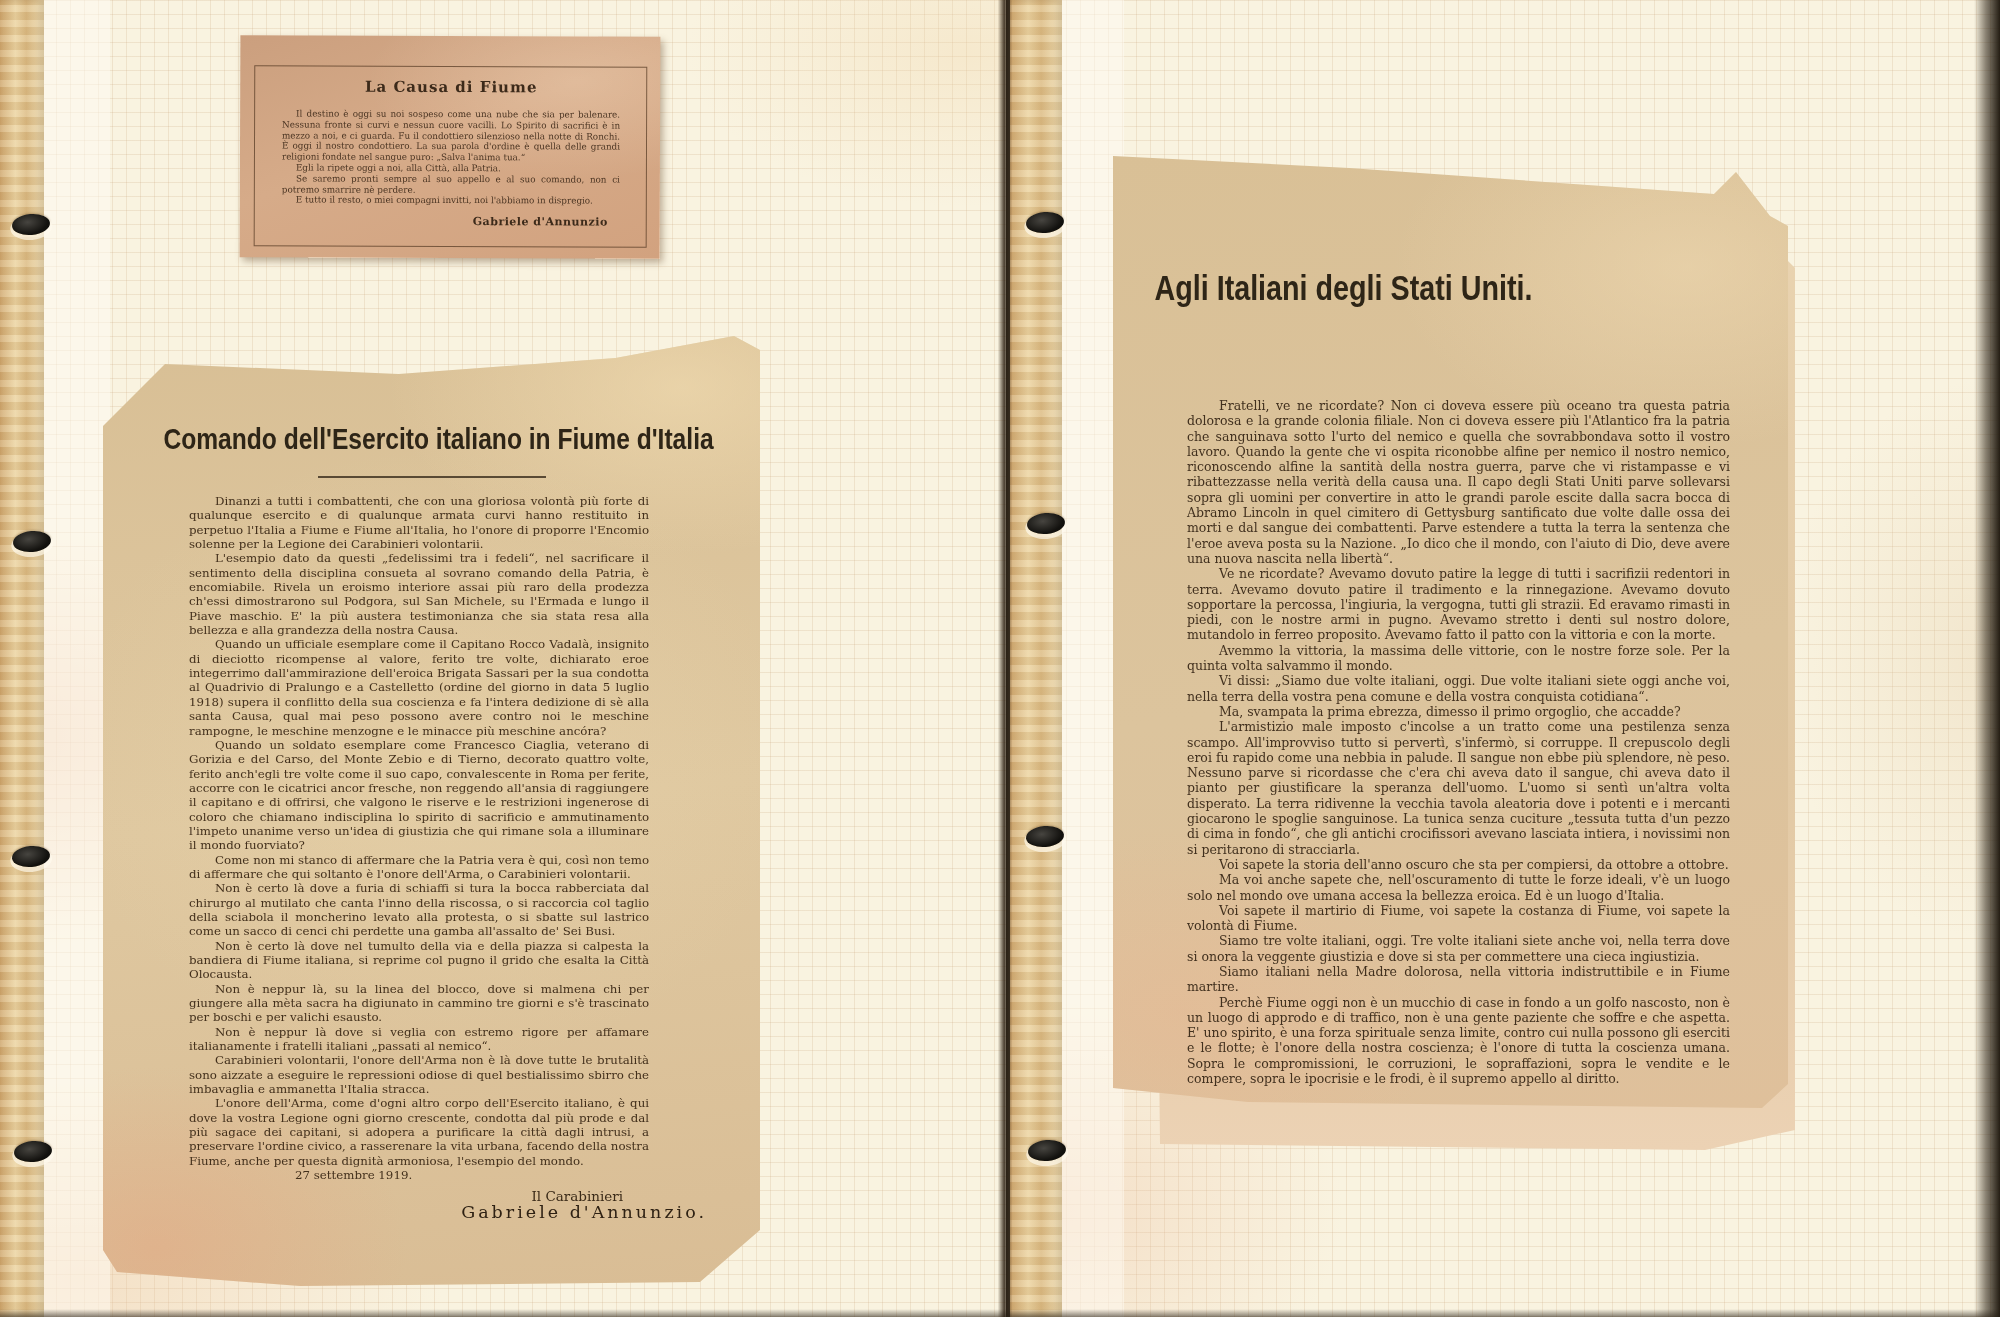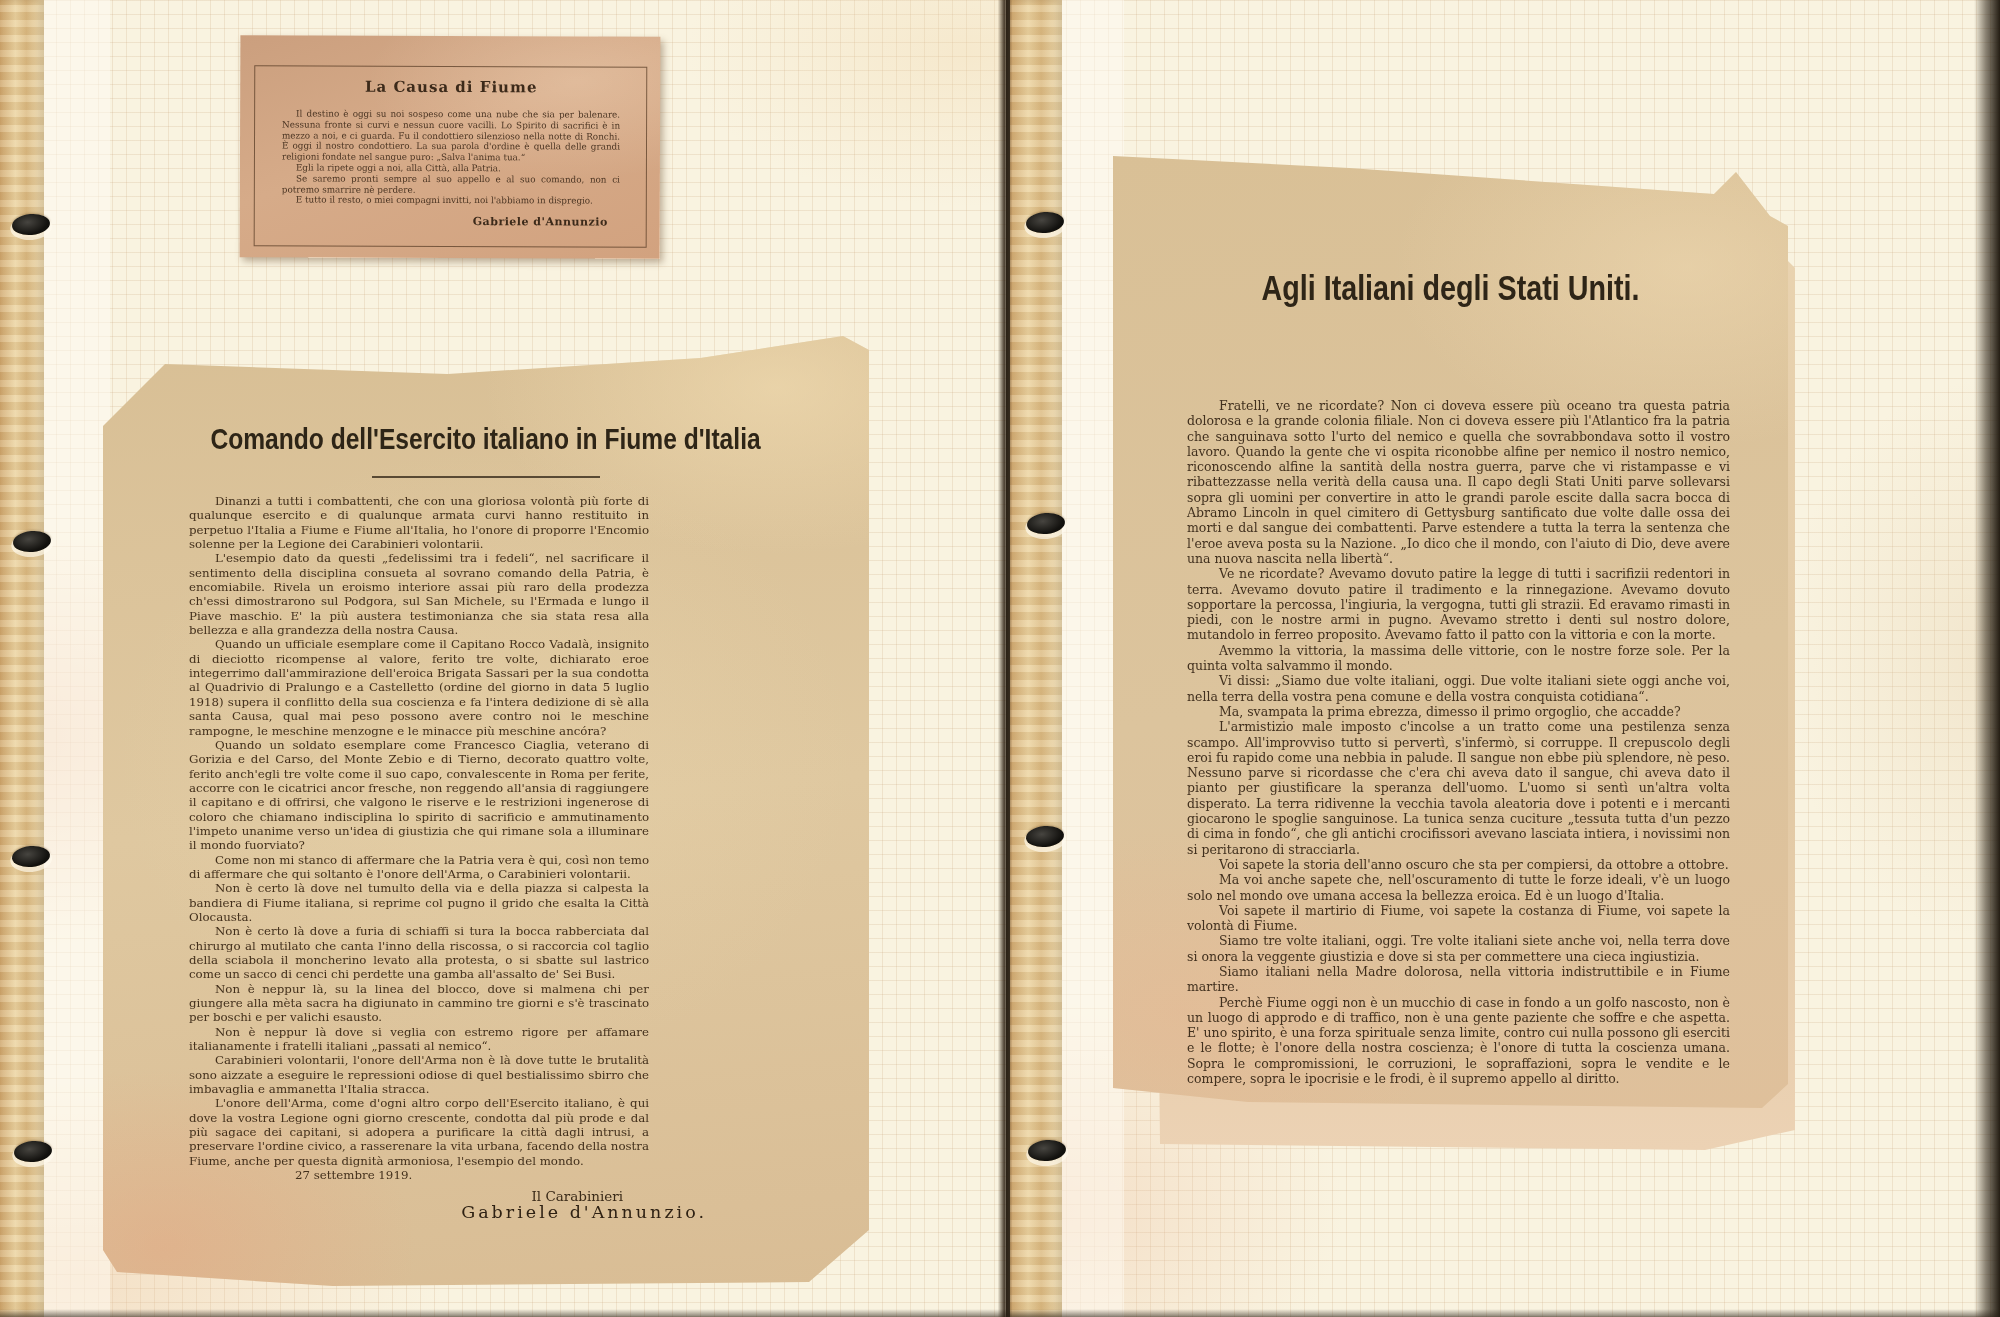--- a/index.html
+++ b/index.html
@@ -83,33 +83,33 @@
   }
   .causa-body{font-size:8.8px;line-height:10.8px;color:#4a3422;}
   .causa-body p{text-indent:14px;}
   .causa-signature{
     margin-top:9px;text-align:right;padding-right:12px;
     font-weight:bold;font-size:11px;letter-spacing:0.5px;color:#3c2a1a;
   }
 
   
   .doc-comando{
-    left:103px;top:330px;width:766px;height:956px;
+    left:103px;top:330px;width:657px;height:956px;
     background:
       radial-gradient(360px 260px at 8% 96%, rgba(231,160,125,0.40), transparent 70%),
       radial-gradient(420px 240px at 88% 6%, rgba(248,228,185,0.5), transparent 70%),
       radial-gradient(500px 420px at 50% 45%, rgba(240,222,180,0.25), transparent 75%),
       linear-gradient(175deg,#d8bf95 0%, #dfc8a0 50%, #d9bd95 100%);
     box-shadow:3px 5px 9px rgba(100,70,40,0.38);
     clip-path:polygon(62px 34px, 45% 44px, 78% 28px, calc(100% - 26px) 6px, 100% 20px,
                       100% calc(100% - 56px), calc(100% - 60px) calc(100% - 4px),
                       30% 100%, 14px calc(100% - 14px), 0 calc(100% - 36px), 0 96px);
   }
   .headline{
-    text-align:center;font-family:"Liberation Sans", sans-serif;font-weight:bold;
+    text-align:left;font-family:"Liberation Sans", sans-serif;font-weight:bold;
     color:#2e2517;white-space:nowrap;
   }
   .comando-headline{margin-top:92px;font-size:30px;}
   .comando-headline .headline-inner{display:inline-block;transform:scaleX(0.82);transform-origin:center;}
   .headline-rule{width:228px;border:0;border-top:2px solid rgba(55,42,26,0.8);margin:9px auto 0 auto;}
   .comando-body{
     position:absolute;left:86px;top:164px;width:460px;
     font-size:11.8px;line-height:14.35px;color:#43301c;
   }
   .comando-body p{text-indent:26px;}
@@ -187,22 +187,22 @@
 
 <div class="doc doc-comando">
   <h1 class="headline comando-headline"><span class="headline-inner">Comando dell'Esercito italiano in Fiume d'Italia</span></h1>
   <hr class="headline-rule">
   <div class="comando-body">
     <p>Dinanzi a tutti i combattenti, che con una gloriosa volontà più forte di qualunque esercito e di qualunque armata curvi hanno restituito in perpetuo l'Italia a Fiume e Fiume all'Italia, ho l'onore di proporre l'Encomio solenne per la Legione dei Carabinieri volontarii.</p>
     <p>L'esempio dato da questi „fedelissimi tra i fedeli“, nel sacrificare il sentimento della disciplina consueta al sovrano comando della Patria, è encomiabile. Rivela un eroismo interiore assai più raro della prodezza ch'essi dimostrarono sul Podgora, sul San Michele, su l'Ermada e lungo il Piave maschio. E' la più austera testimonianza che sia stata resa alla bellezza e alla grandezza della nostra Causa.</p>
     <p>Quando un ufficiale esemplare come il Capitano Rocco Vadalà, insignito di dieciotto ricompense al valore, ferito tre volte, dichiarato eroe integerrimo dall'ammirazione dell'eroica Brigata Sassari per la sua condotta al Quadrivio di Pralungo e a Castelletto (ordine del giorno in data 5 luglio 1918) supera il conflitto della sua coscienza e fa l'intera dedizione di sè alla santa Causa, qual mai peso possono avere contro noi le meschine rampogne, le meschine menzogne e le minacce più meschine ancóra?</p>
     <p>Quando un soldato esemplare come Francesco Ciaglia, veterano di Gorizia e del Carso, del Monte Zebio e di Tierno, decorato quattro volte, ferito anch'egli tre volte come il suo capo, convalescente in Roma per ferite, accorre con le cicatrici ancor fresche, non reggendo all'ansia di raggiungere il capitano e di offrirsi, che valgono le riserve e le restrizioni ingenerose di coloro che chiamano indisciplina lo spirito di sacrificio e ammutinamento l'impeto unanime verso un'idea di giustizia che qui rimane sola a illuminare il mondo fuorviato?</p>
     <p>Come non mi stanco di affermare che la Patria vera è qui, così non temo di affermare che qui soltanto è l'onore dell'Arma, o Carabinieri volontarii.</p>
+    <p>Non è certo là dove a furia di schiaffi si tura la bocca rabberciata dal chirurgo al mutilato che canta l'inno della riscossa, o si raccorcia col taglio della sciabola il moncherino levato alla protesta, o si sbatte sul lastrico come un sacco di cenci chi perdette una gamba all'assalto de' Sei Busi.</p>
     <p>Non è certo là dove nel tumulto della via e della piazza si calpesta la bandiera di Fiume italiana, si reprime col pugno il grido che esalta la Città Olocausta.</p>
-    <p>Non è certo là dove a furia di schiaffi si tura la bocca rabberciata dal chirurgo al mutilato che canta l'inno della riscossa, o si raccorcia col taglio della sciabola il moncherino levato alla protesta, o si sbatte sul lastrico come un sacco di cenci chi perdette una gamba all'assalto de' Sei Busi.</p>
     <p>Non è neppur là, su la linea del blocco, dove si malmena chi per giungere alla mèta sacra ha digiunato in cammino tre giorni e s'è trascinato per boschi e per valichi esausto.</p>
     <p>Non è neppur là dove si veglia con estremo rigore per affamare italianamente i fratelli italiani „passati al nemico“.</p>
     <p>Carabinieri volontarii, l'onore dell'Arma non è là dove tutte le brutalità sono aizzate a eseguire le repressioni odiose di quel bestialissimo sbirro che imbavaglia e ammanetta l'Italia stracca.</p>
     <p>L'onore dell'Arma, come d'ogni altro corpo dell'Esercito italiano, è qui dove la vostra Legione ogni giorno crescente, condotta dal più prode e dal più sagace dei capitani, si adopera a purificare la città dagli intrusi, a preservare l'ordine civico, a rasserenare la vita urbana, facendo della nostra Fiume, anche per questa dignità armoniosa, l'esempio del mondo.</p>
     <p class="comando-date">27 settembre 1919.</p>
     <div class="comando-sig">
       <div class="comando-sig-role">Il Carabinieri</div>
       <div class="comando-sig-name">Gabriele d'Annunzio.</div>
     </div>
   </div>

